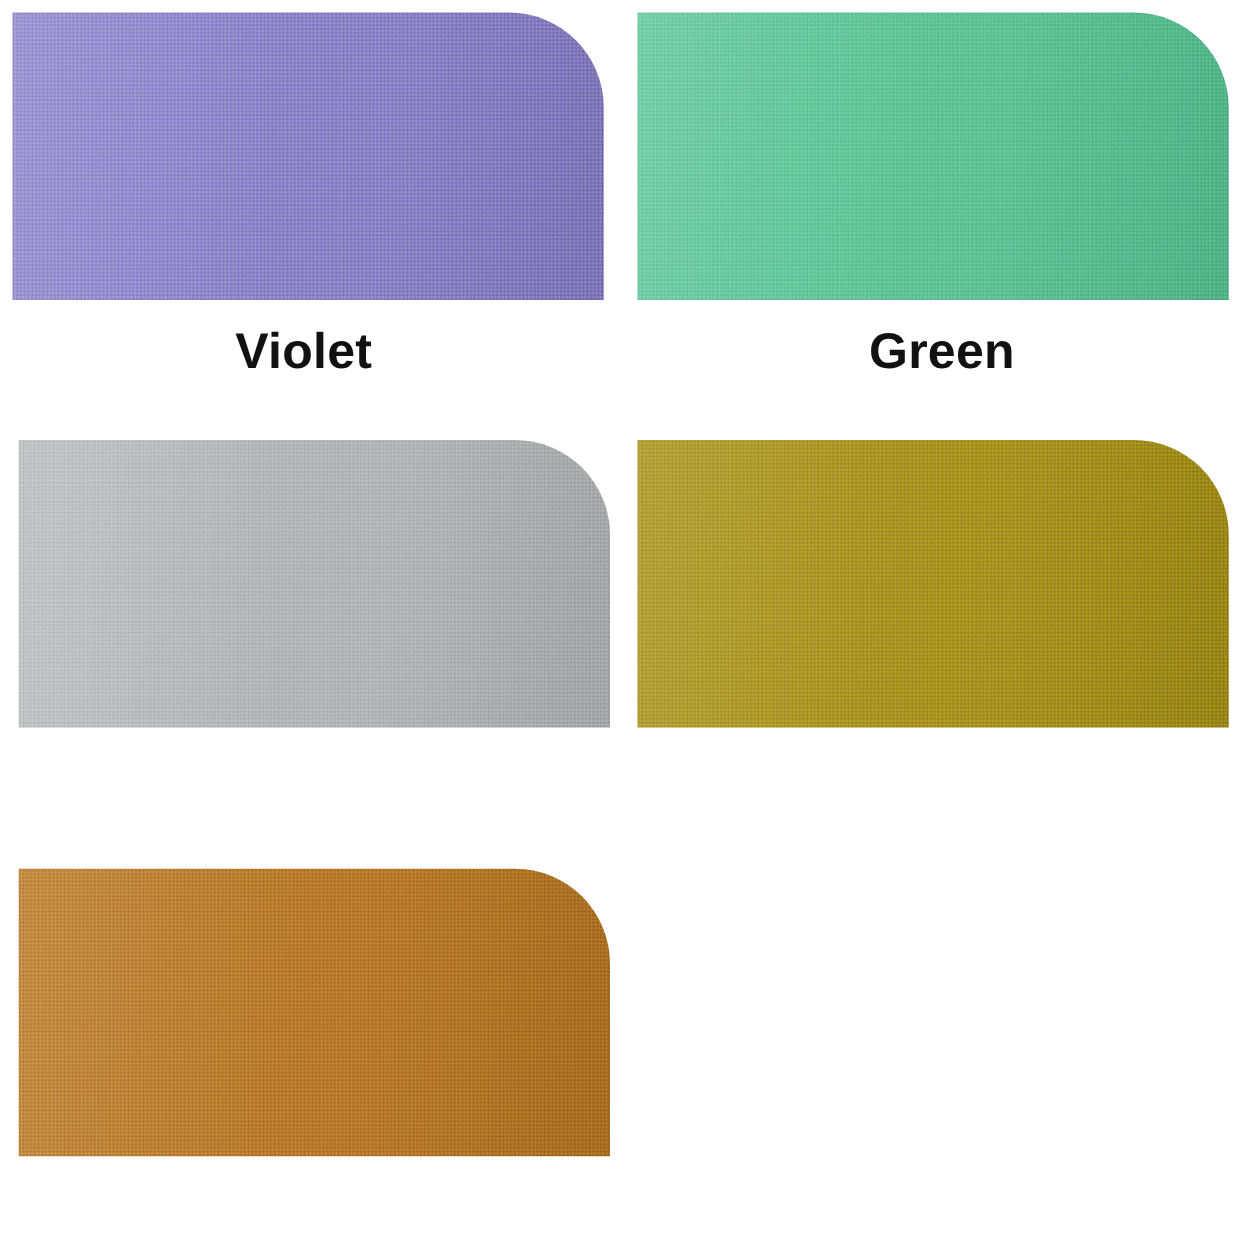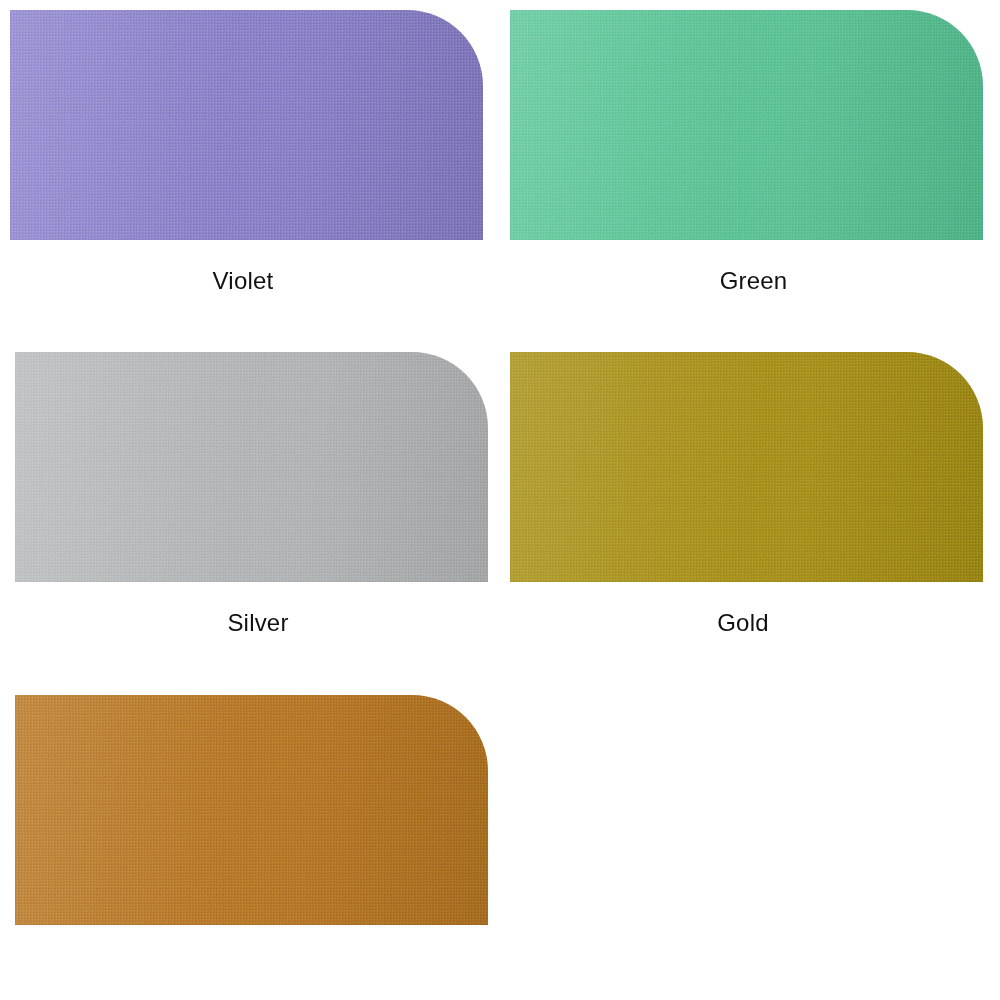--- a/index.html
+++ b/index.html
@@ -99,23 +99,23 @@
     background-size: 4px 4px, 4px 4px;
     background-position: 2px 0, 0 2px;
   }
 
   .swatch-label {
     position: absolute;
     left: 0;
     right: 0;
     top: 258px;
     text-align: center;
-    font-size: 24px;
+    font-size: 40px;
     line-height: 46px;
-    font-weight: 400;
+    font-weight: 700;
     color: #111111;
     letter-spacing: 0.2px;
     font-family: "Liberation Sans", sans-serif;
   }
   .swatch-cell.col-1 .swatch-label { padding-right: 14px; }
   .swatch-cell.col-2 .swatch-label { padding-left: 16px; }
 </style>
 </head>
 <body style="background: rgb(255, 255, 255);">
 
@@ -146,32 +146,30 @@
     </div>
 
     <div class="swatch-cell col-2">
       <div class="chip-wrap">
         <div class="chip" style="background: linear-gradient(96deg, rgb(188, 190, 191) 0%, rgb(179, 181, 182) 45%, rgb(179, 181, 182) 62%, rgb(170, 172, 173) 100%);">
           <div class="chip-sheen"></div>
           <div class="chip-grain"></div>
           <div class="chip-grain2"></div>
         </div>
       </div>
-      <div class="swatch-label" style="color: rgb(17, 17, 17);">Silver</div>
     </div>
 
     <div class="swatch-cell col-1">
       <div class="chip-wrap">
         <div class="chip" style="background: linear-gradient(96deg, rgb(173, 152, 39) 0%, rgb(168, 146, 31) 45%, rgb(168, 146, 31) 62%, rgb(158, 138, 23) 100%);">
           <div class="chip-sheen"></div>
           <div class="chip-grain"></div>
           <div class="chip-grain2"></div>
         </div>
       </div>
-      <div class="swatch-label" style="color: rgb(17, 17, 17);">Gold</div>
     </div>
 
     <div class="swatch-cell col-2">
       <div class="chip-wrap">
         <div class="chip" style="background: linear-gradient(96deg, rgb(189, 128, 51) 0%, rgb(183, 121, 42) 45%, rgb(183, 121, 42) 62%, rgb(173, 113, 34) 100%);">
           <div class="chip-sheen"></div>
           <div class="chip-grain"></div>
           <div class="chip-grain2"></div>
         </div>
       </div>

